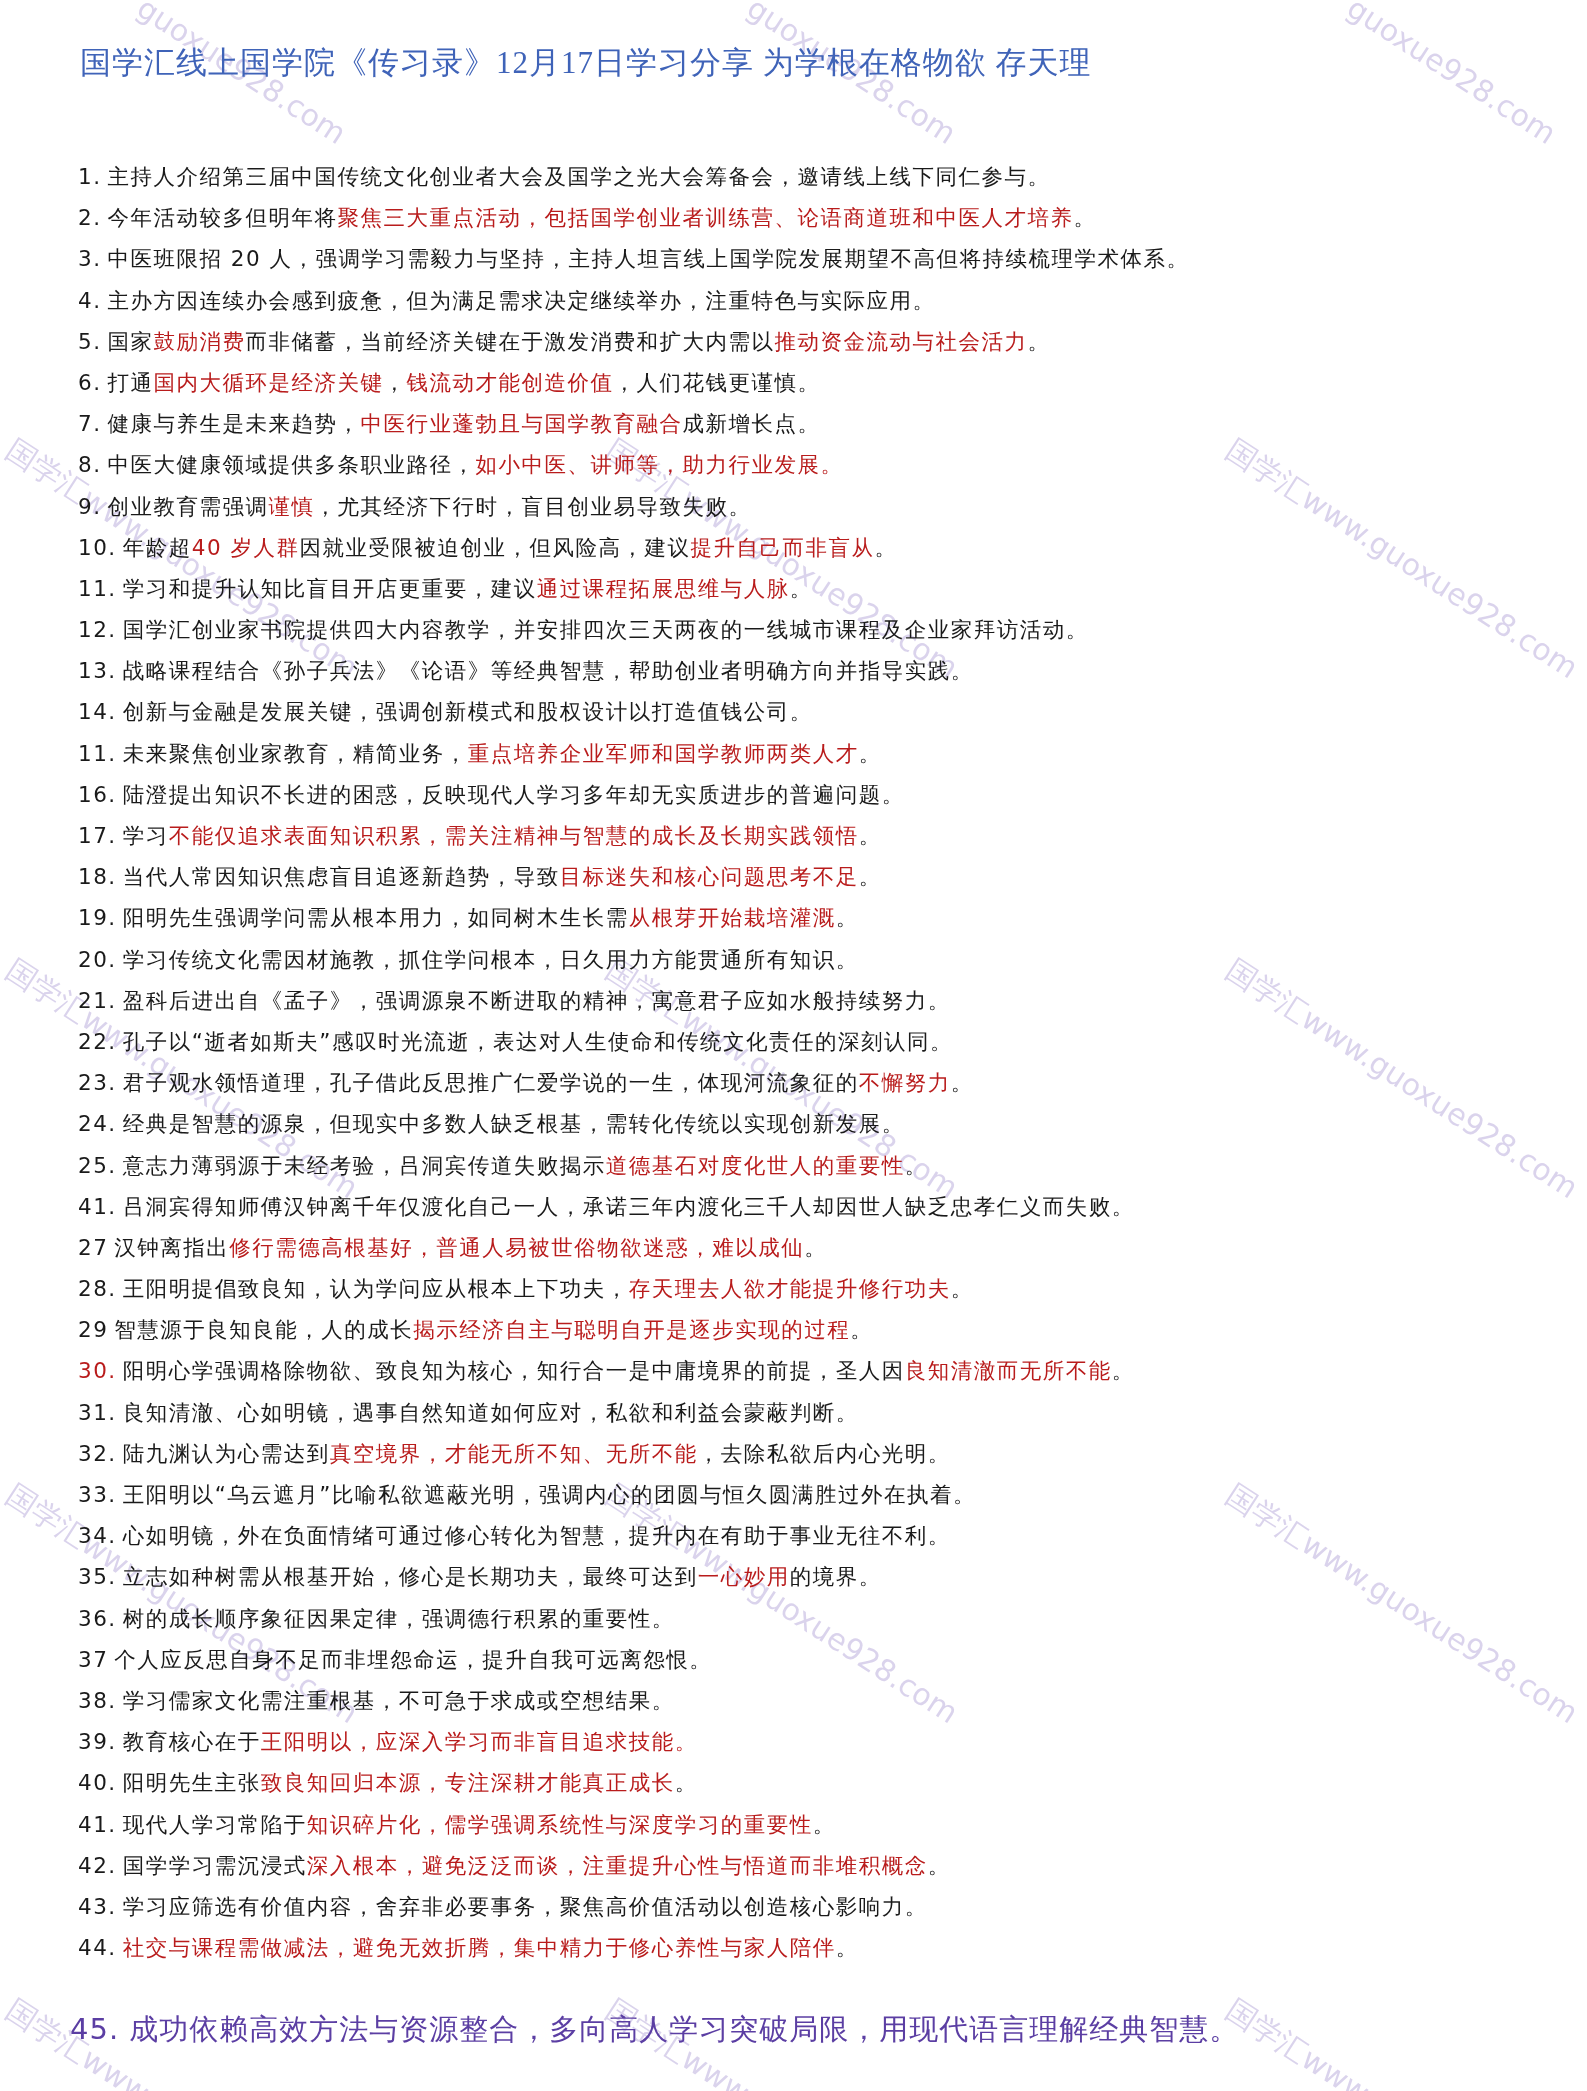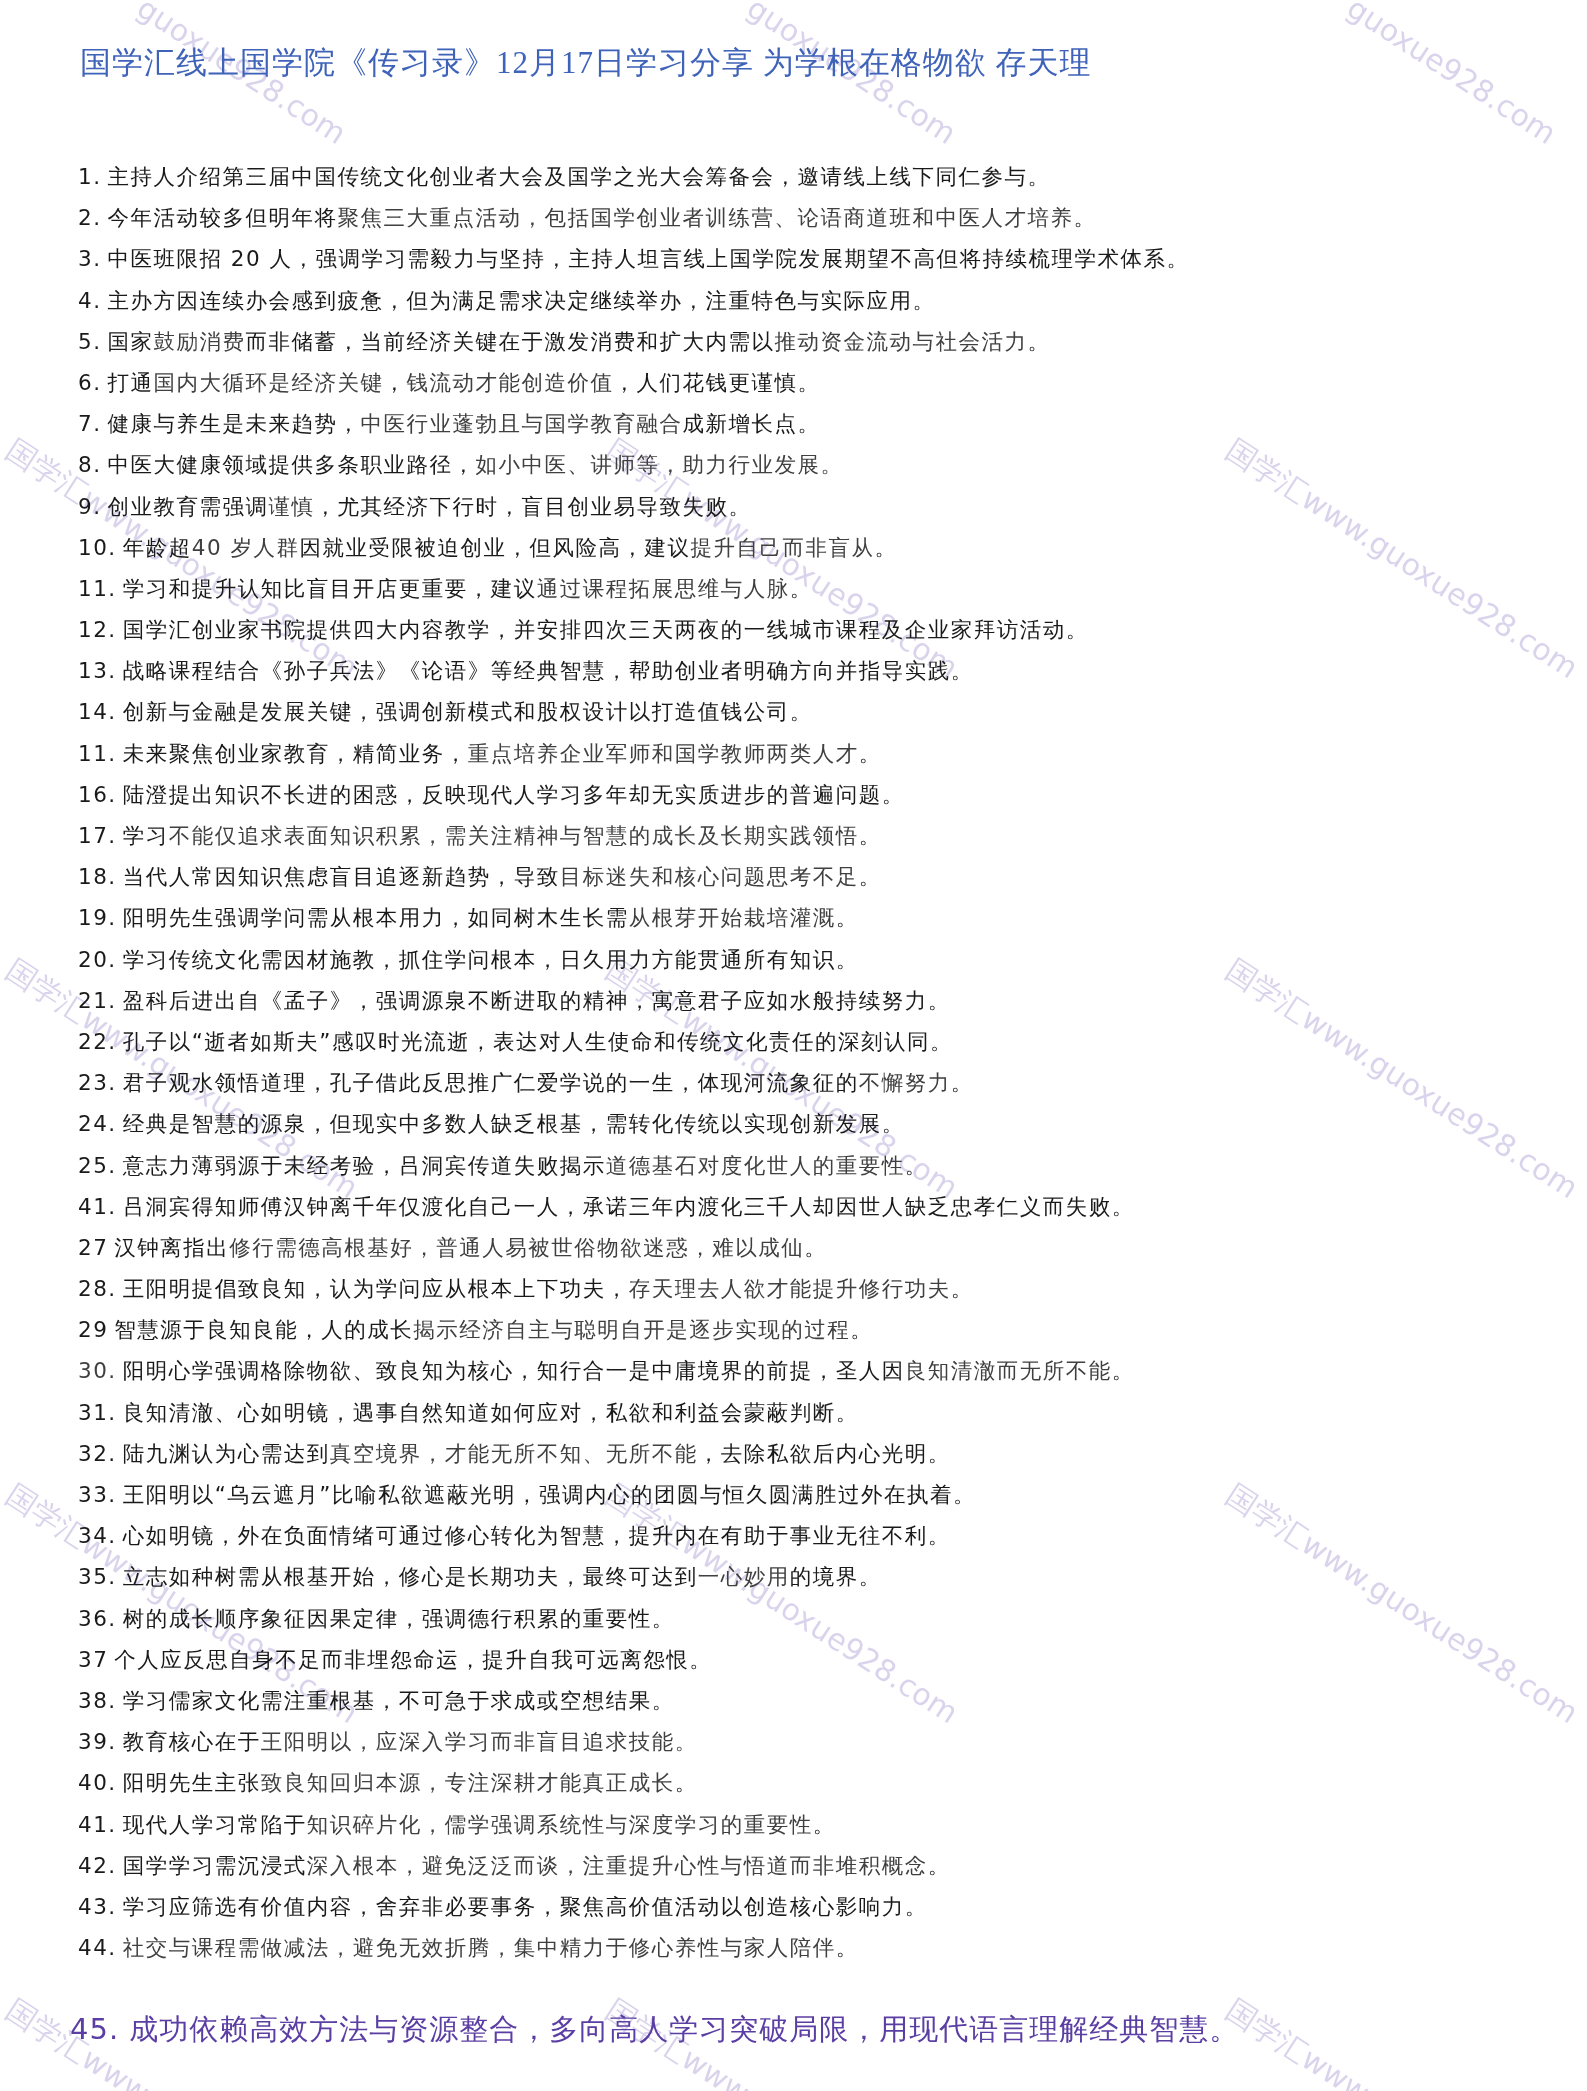--- a/index.html
+++ b/index.html
@@ -2,21 +2,21 @@
 <html><head>
 <meta charset="utf-8">
 <style>
   html, body { margin:0; padding:0; background:#ffffff; }
   body { width:1587px; height:2091px; position:relative; overflow:hidden;
          font-family:"DejaVu Sans","Liberation Sans",sans-serif; color:#1a1a1a; }
   .title { position:absolute; left:80px; top:42px; font-size:31px; color:#3f63b8;
            letter-spacing:1px; white-space:nowrap;font-family:Liberation Serif, serif; }
   .list { position:absolute; left:78px; top:156px; width:1480px; }
   .item { height:41.2px; line-height:41.2px; font-size:21.5px; white-space:nowrap; letter-spacing:1.5px; }
-  .hl { color:#404040; }
+  .hl { color:#b91c1c; }
   .plain { color:#1a1a1a; }
   .num { margin-right:6px; }
   .final { position:absolute; left:70px; top:2010px; font-size:29px; color:#5b3ea3;
            white-space:nowrap; letter-spacing:1px; }
   .wm { position:absolute; color:rgba(150,130,200,0.35); font-size:30px; white-space:nowrap;
         transform-origin:left top; pointer-events:none; font-family:"DejaVu Sans",sans-serif; }
 </style>
 </head>
 <body>
 

